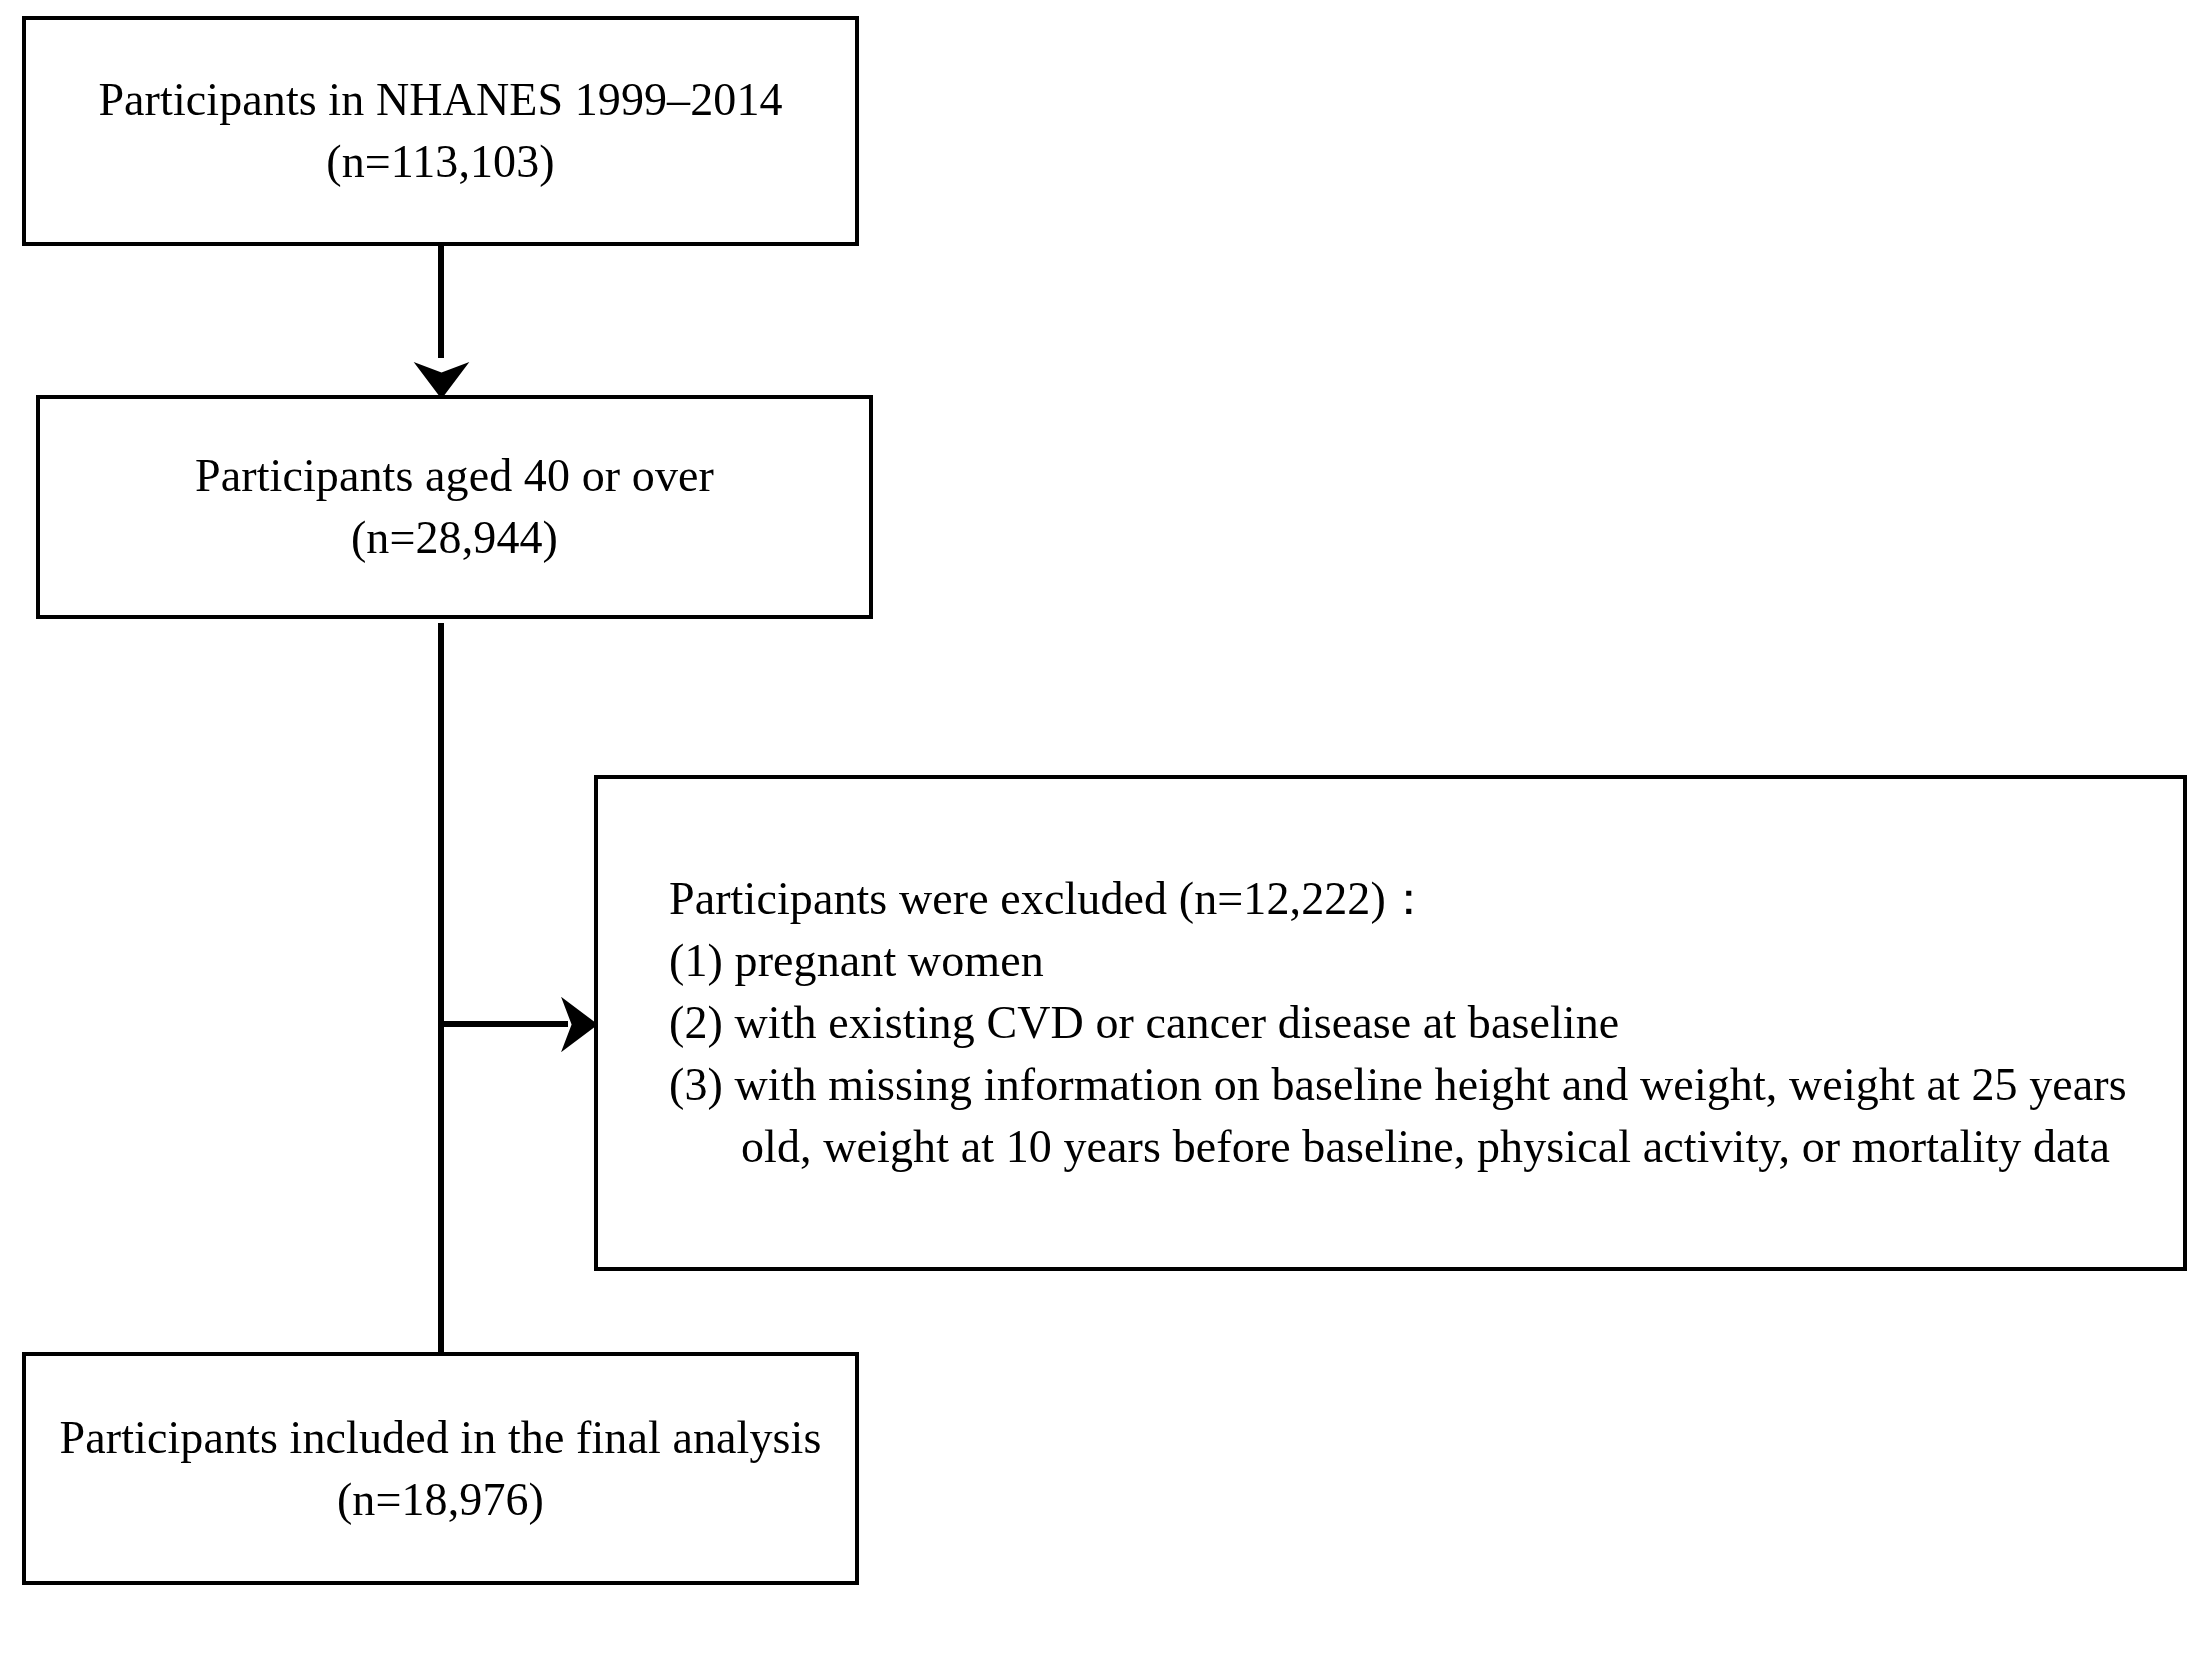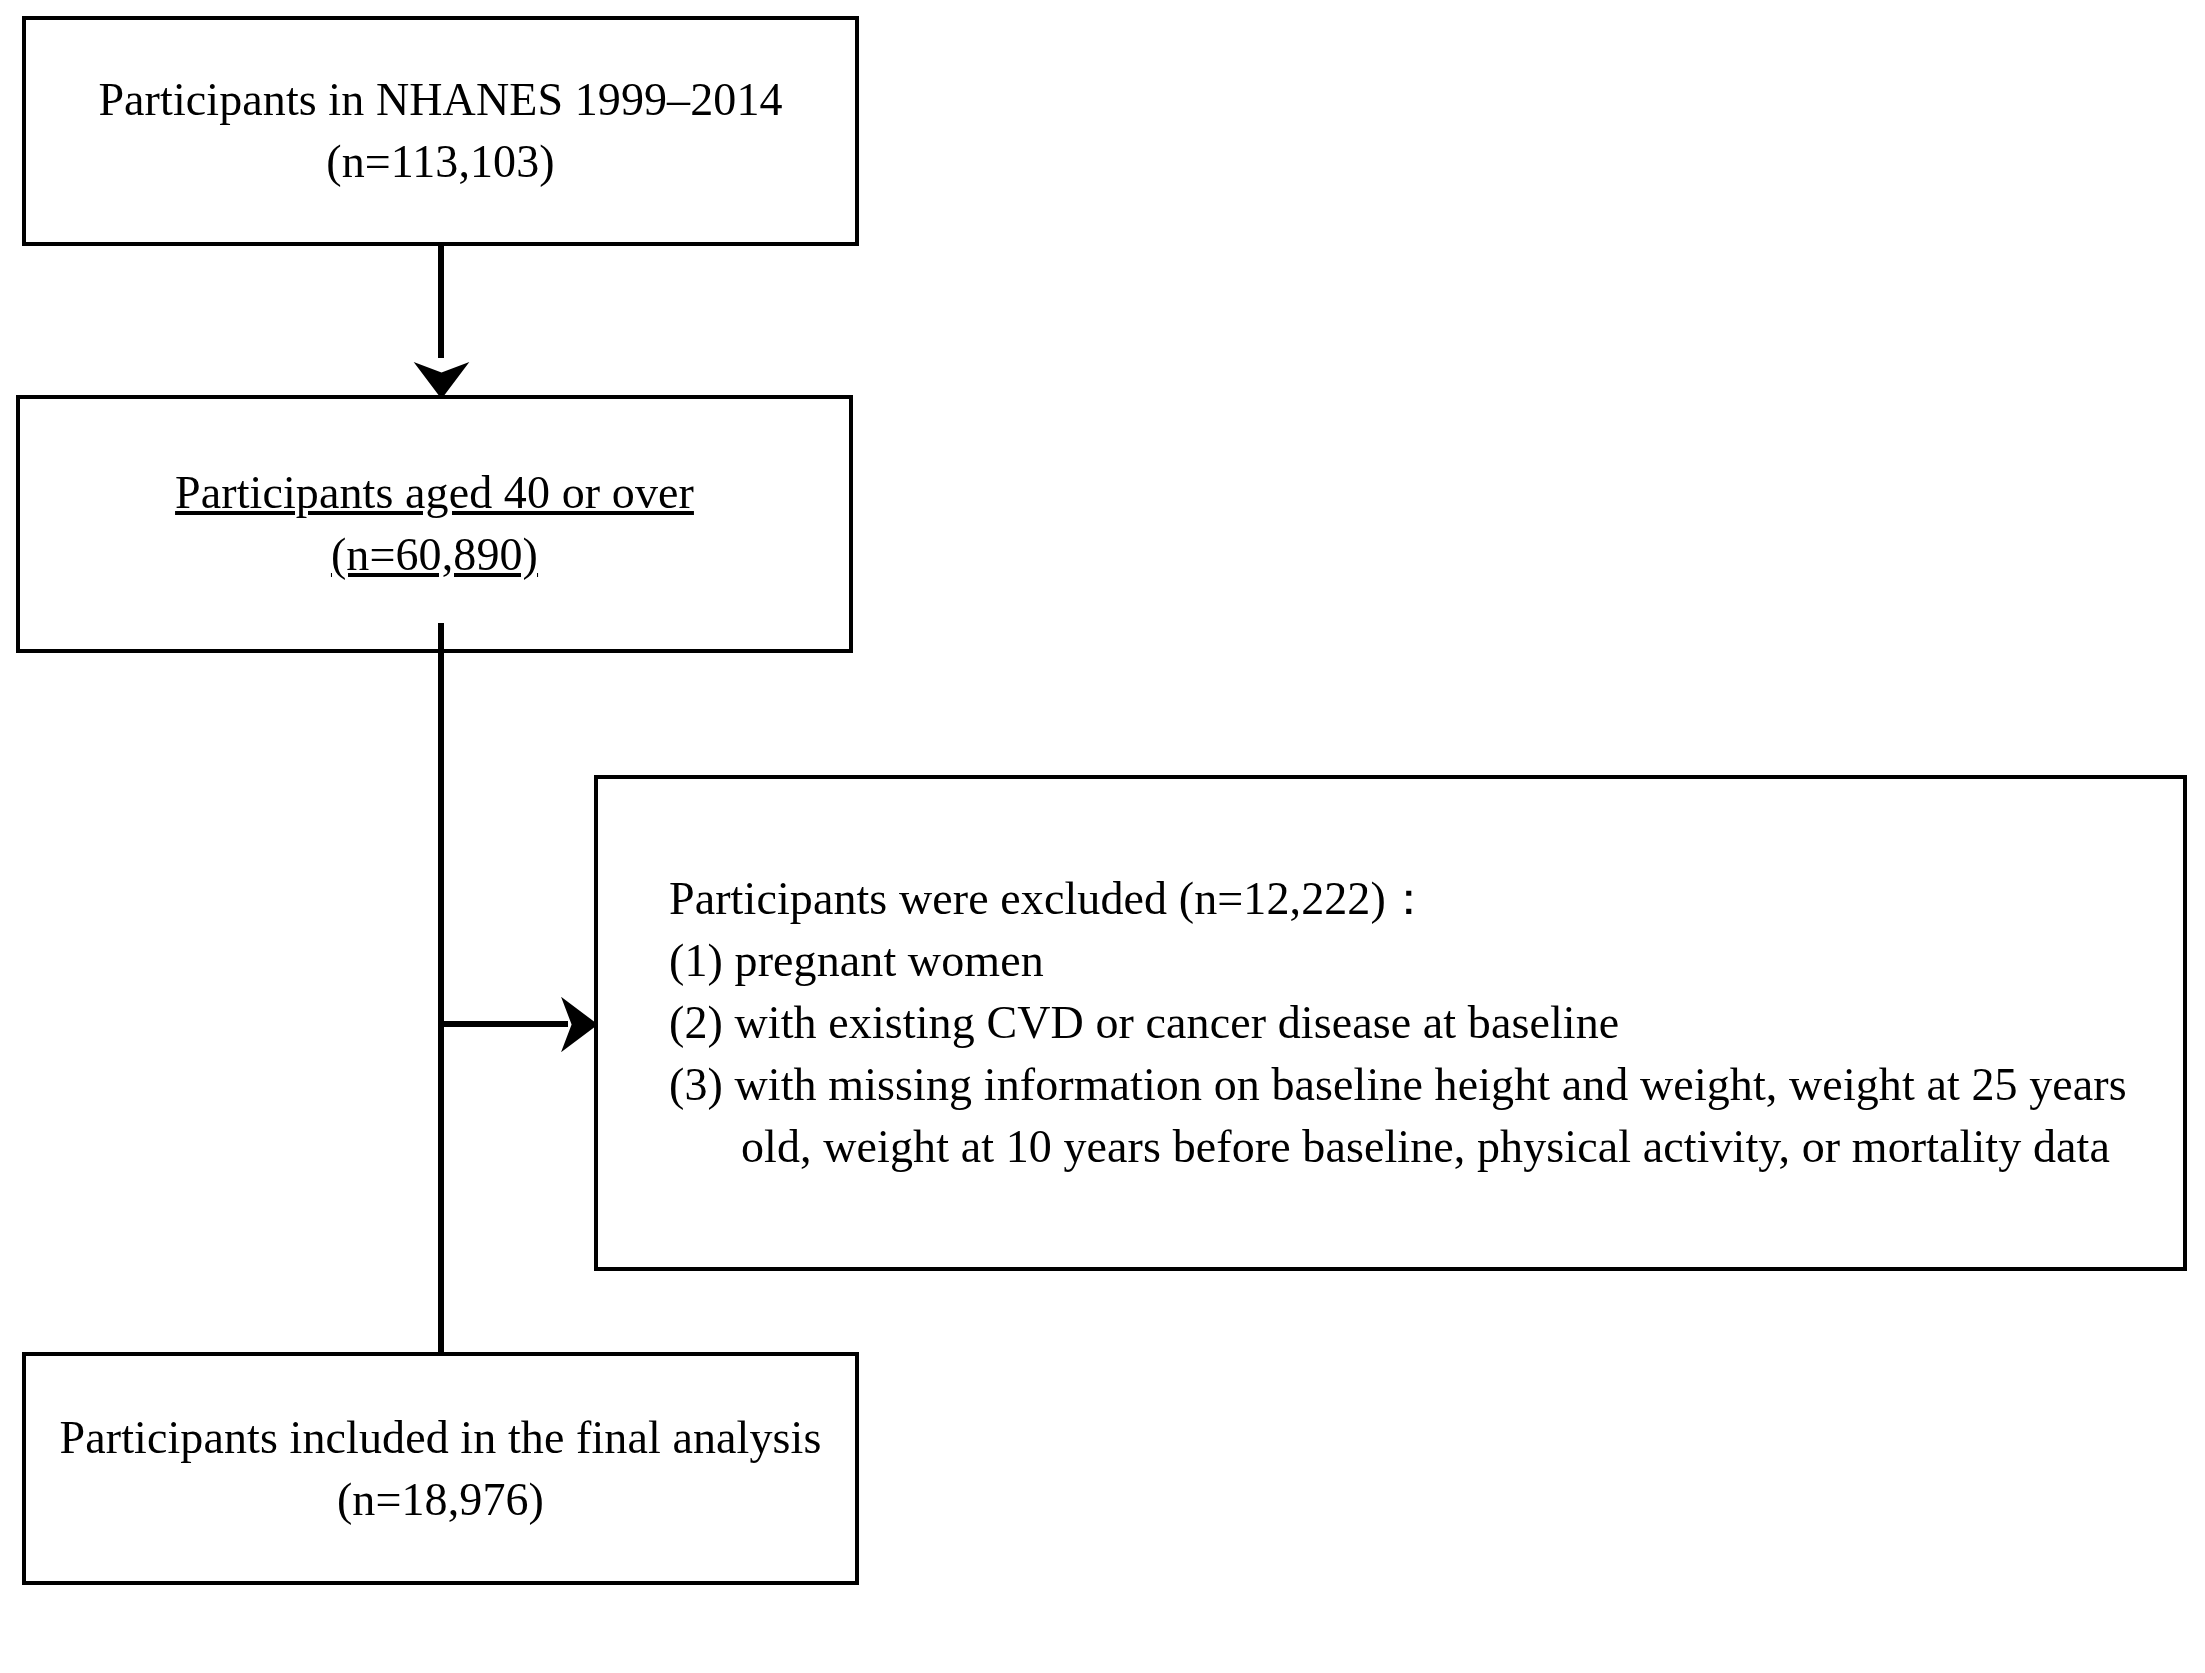--- a/index.html
+++ b/index.html
@@ -37,21 +37,21 @@
     font-size: 46px;
     line-height: 62px;
     white-space: pre;
     letter-spacing: 0.1px;
   }
   .line-txt.indented {
     padding-left: 72px;
   }
   
   #box-top      { left: 22px;  top: 16px;   width: 837px; height: 230px; }
-  #box-aged     { left: 16px;  top: 395px;  width: 837px; height: 258px; text-decoration: underline; }
+  #box-aged     { left: 36px;  top: 395px;  width: 837px; height: 224px; }
   #box-excluded { left: 594px; top: 775px; width: 1593px; height: 496px; padding: 0 26.6px 0 71px; }
   #box-final    { left: 22px;  top: 1352px; width: 837px; height: 233px; }
 
   
   .conn {
     position: absolute;
     background: #000000;
   }
   .vline { width: 6px; }
   .hline { height: 6px; }
@@ -78,21 +78,21 @@
     <div class="line-txt">(n=113,103)</div>
   </div>
 
   <div class="conn vline" id="conn-1-2"></div>
   <svg class="arrow-svg" id="arrow-down-1" viewBox="0 0 92 80">
     <path d="M 46 80 L 4 24 L 46 40 L 88 24 Z" fill="#000000"></path>
   </svg>
 
   <div class="node-box centered" id="box-aged">
     <div class="line-txt">Participants aged 40 or over</div>
-    <div class="line-txt">(n=60,890)</div>
+    <div class="line-txt">(n=28,944)</div>
   </div>
 
   <div class="conn vline" id="conn-2-mid"></div>
   <div class="conn hline" id="conn-branch"></div>
   <svg class="arrow-svg" id="arrow-right-1" viewBox="0 0 100 92">
     <path d="M 100 46 L 44 4 L 60 46 L 44 88 Z" fill="#000000"></path>
   </svg>
   <svg class="arrow-svg" id="arrow-down-2" viewBox="0 0 92 80">
     <path d="M 46 80 L 4 24 L 46 40 L 88 24 Z" fill="#000000"></path>
   </svg>

